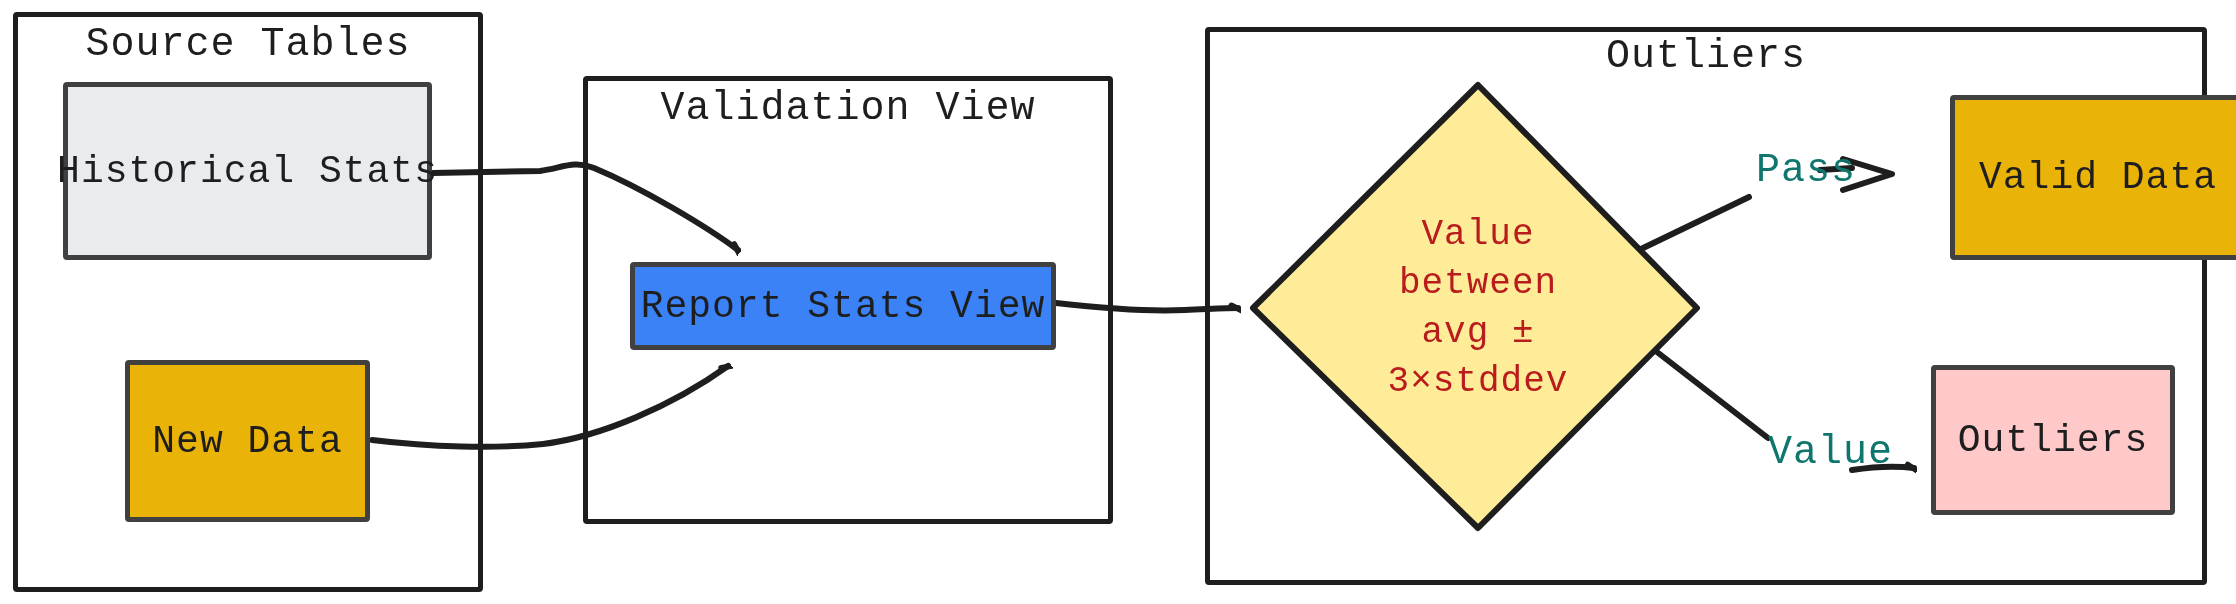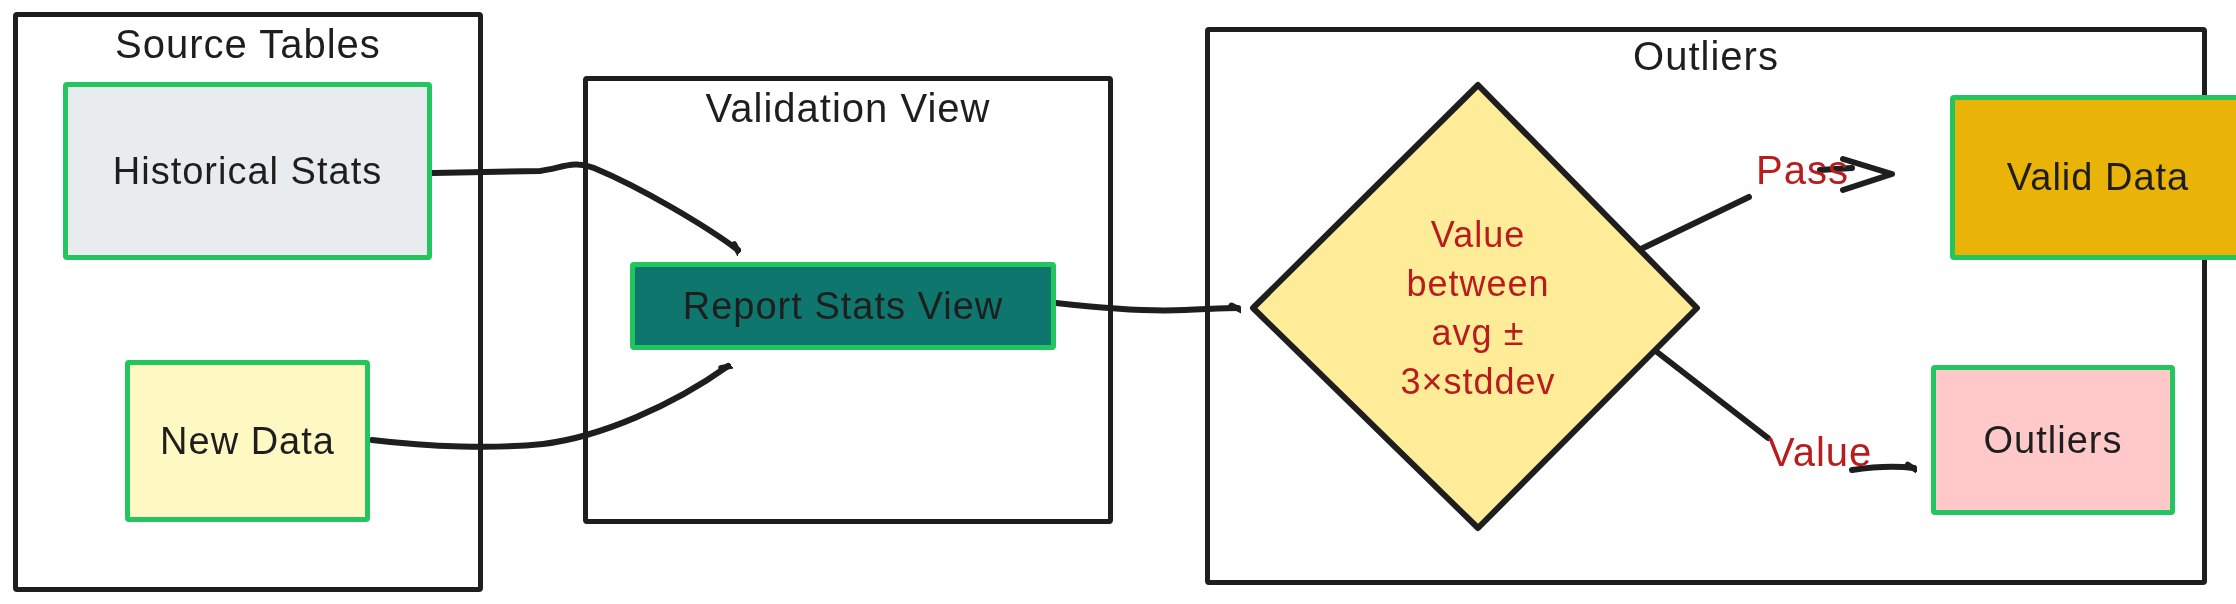--- a/index.html
+++ b/index.html
@@ -1,55 +1,55 @@
 <!DOCTYPE html>
 <html><head>
 <meta charset="utf-8">
 <style>
   html, body { margin: 0; padding: 0; background: #ffffff; }
   .canvas {
     position: relative;
     width: 2236px;
     height: 604px;
     background: #ffffff;
-    font-family: Liberation Sans, sans-serif;
+    font-family: Liberation Mono, monospace;
     color: #1e1e1e;
     overflow: hidden;
   }
   .container {
     position: absolute;
     border: 5px solid #1e1e1e;
     border-radius: 4px;
     background: #ffffff;
     box-sizing: border-box;
   }
   .title {
     position: absolute;
     text-align: center;
     font-size: 40px;
     letter-spacing: 1px;
     color: #1e1e1e;
     white-space: nowrap;
   }
   .node {
     position: absolute;
-    border: 5px solid #22c55e;
+    border: 5px solid #404040;
     border-radius: 4px;
     box-sizing: border-box;
     display: flex;
     align-items: center;
     justify-content: center;
     font-size: 38px;
     letter-spacing: 1px;
     color: #1e1e1e;
     white-space: nowrap;
   }
   .node-historical { left: 63px;  top: 82px;  width: 369px; height: 178px; background: #e9ecef; }
-  .node-newdata    { left: 125px; top: 360px; width: 245px; height: 162px; background: #fef9c3; }
-  .node-report     { left: 630px; top: 262px; width: 426px; height: 88px;  background: #0f766e; }
+  .node-newdata    { left: 125px; top: 360px; width: 245px; height: 162px; background: #eab308; }
+  .node-report     { left: 630px; top: 262px; width: 426px; height: 88px;  background: #3b82f6; }
   .node-valid      { left: 1950px; top: 95px; width: 296px; height: 165px; background: #eab308; }
   .node-outliers   { left: 1931px; top: 365px; width: 244px; height: 150px; background: #ffc9c9; }
 
   .container-source     { left: 13px;   top: 12px; width: 470px;  height: 580px; }
   .container-validation { left: 583px;  top: 76px; width: 530px;  height: 448px; }
   .container-results    { left: 1205px; top: 27px; width: 1002px; height: 558px; }
 
   .title-source     { left: 13px;   top: 22px; width: 470px; }
   .title-validation { left: 583px;  top: 86px; width: 530px; }
   .title-results    { left: 1205px; top: 34px; width: 1002px; }
@@ -61,21 +61,21 @@
     font-size: 36px;
     line-height: 49px;
     letter-spacing: 1px;
     white-space: pre-line;
     color: #b91c1c;
   }
   .edge-label {
     position: absolute;
     font-size: 40px;
     letter-spacing: 1px;
-    color: #b91c1c;
+    color: #0f766e;
     white-space: nowrap;
   }
   .label-pass { left: 1756px; top: 148px; }
   .label-fail { left: 1768px; top: 430px; }
 
   svg.overlay {
     position: absolute;
     left: 0; top: 0;
     width: 2236px; height: 604px;
   }

